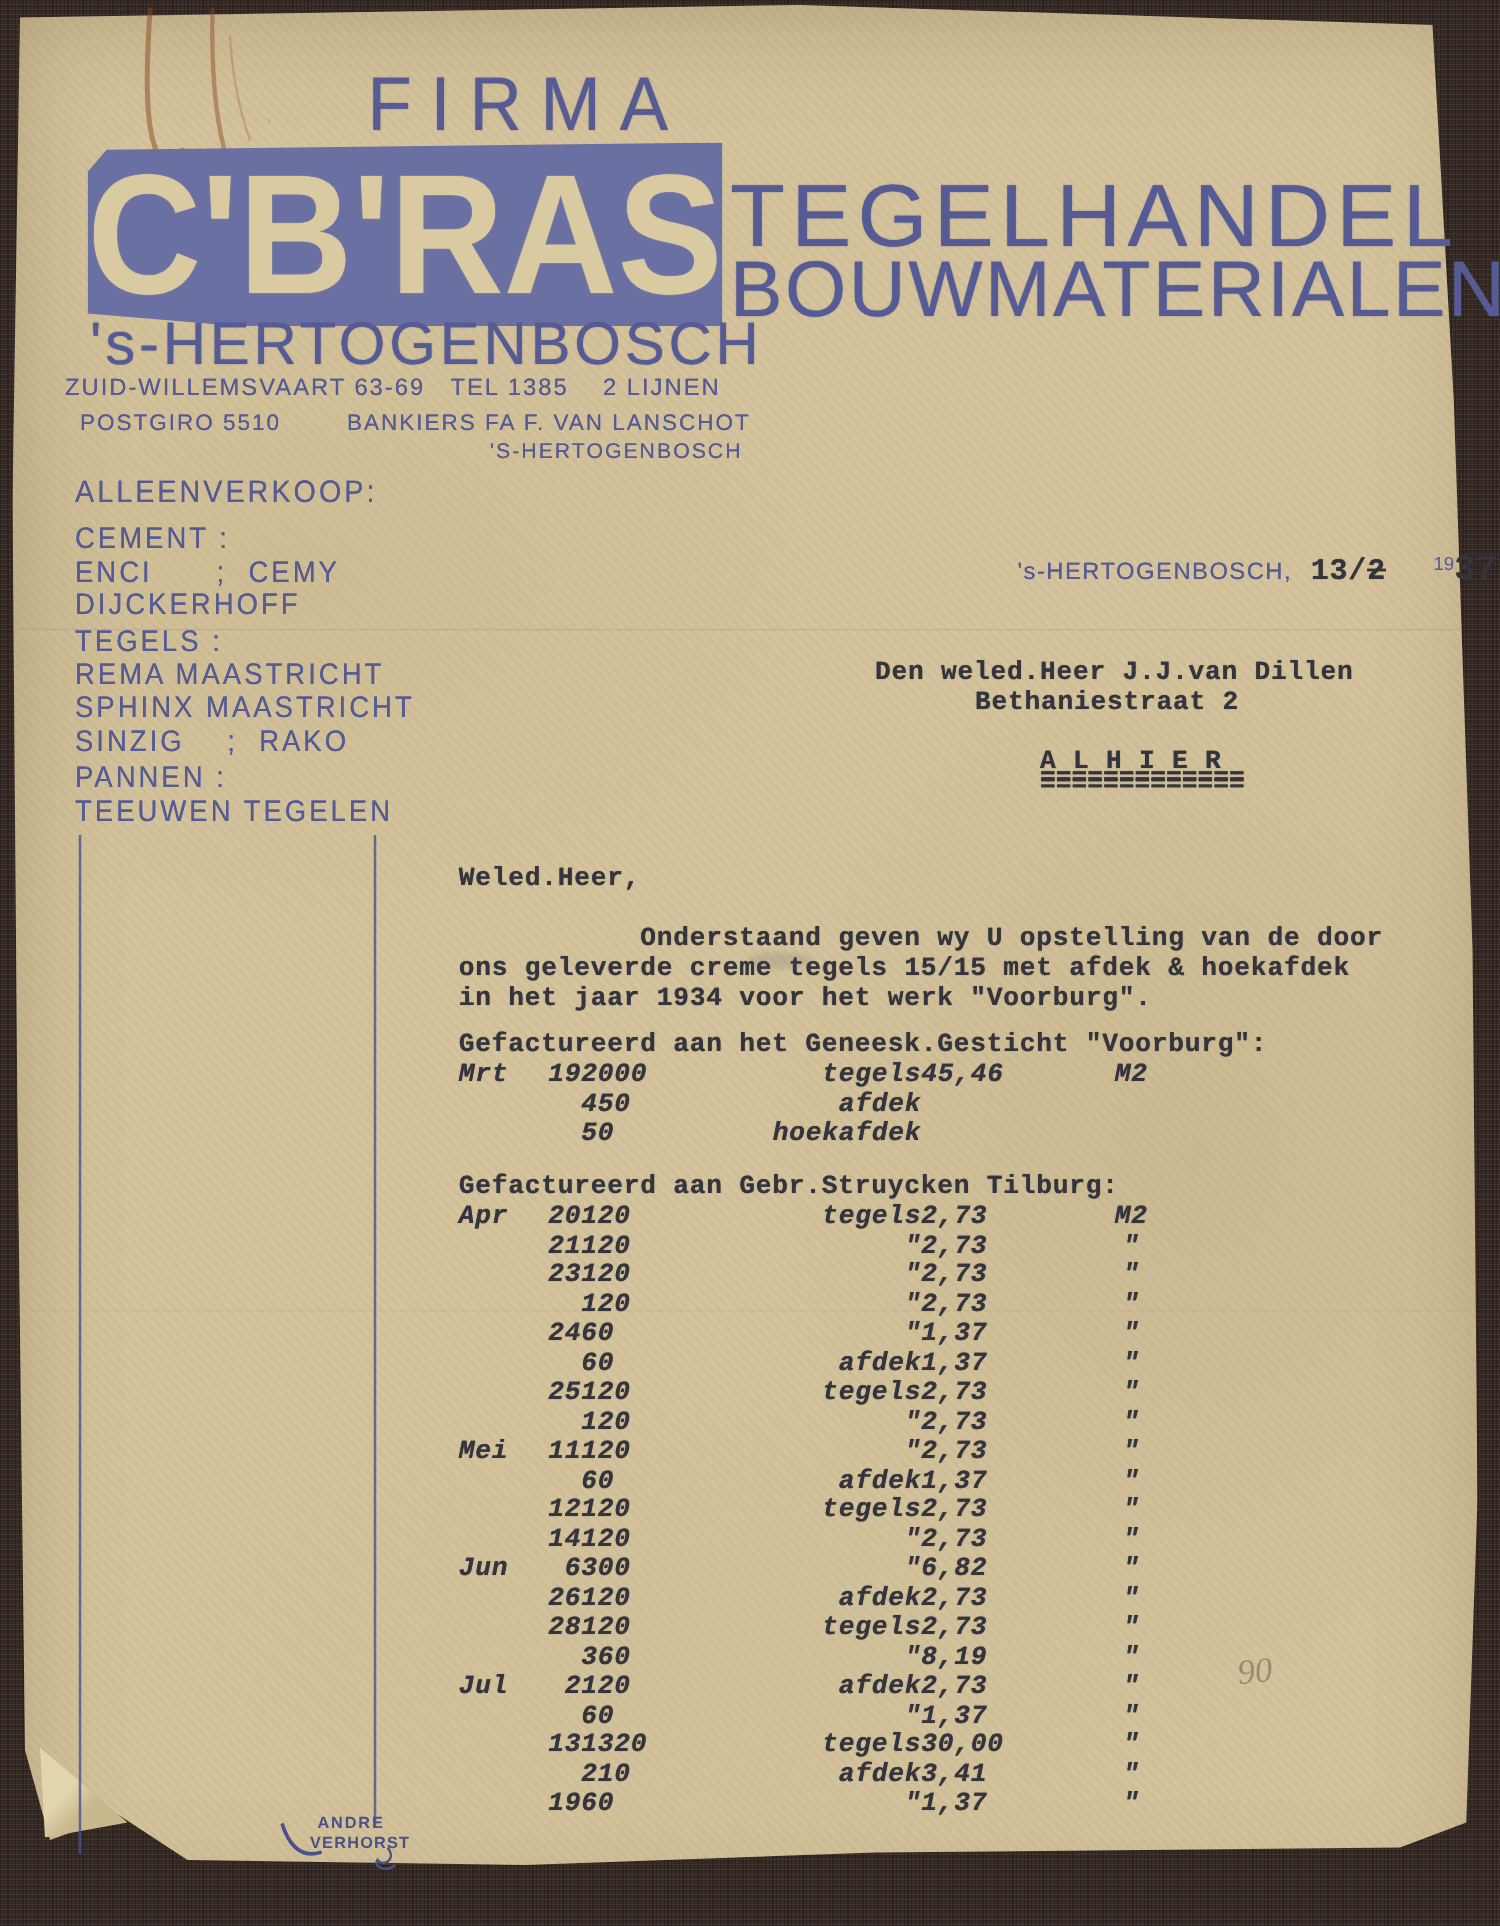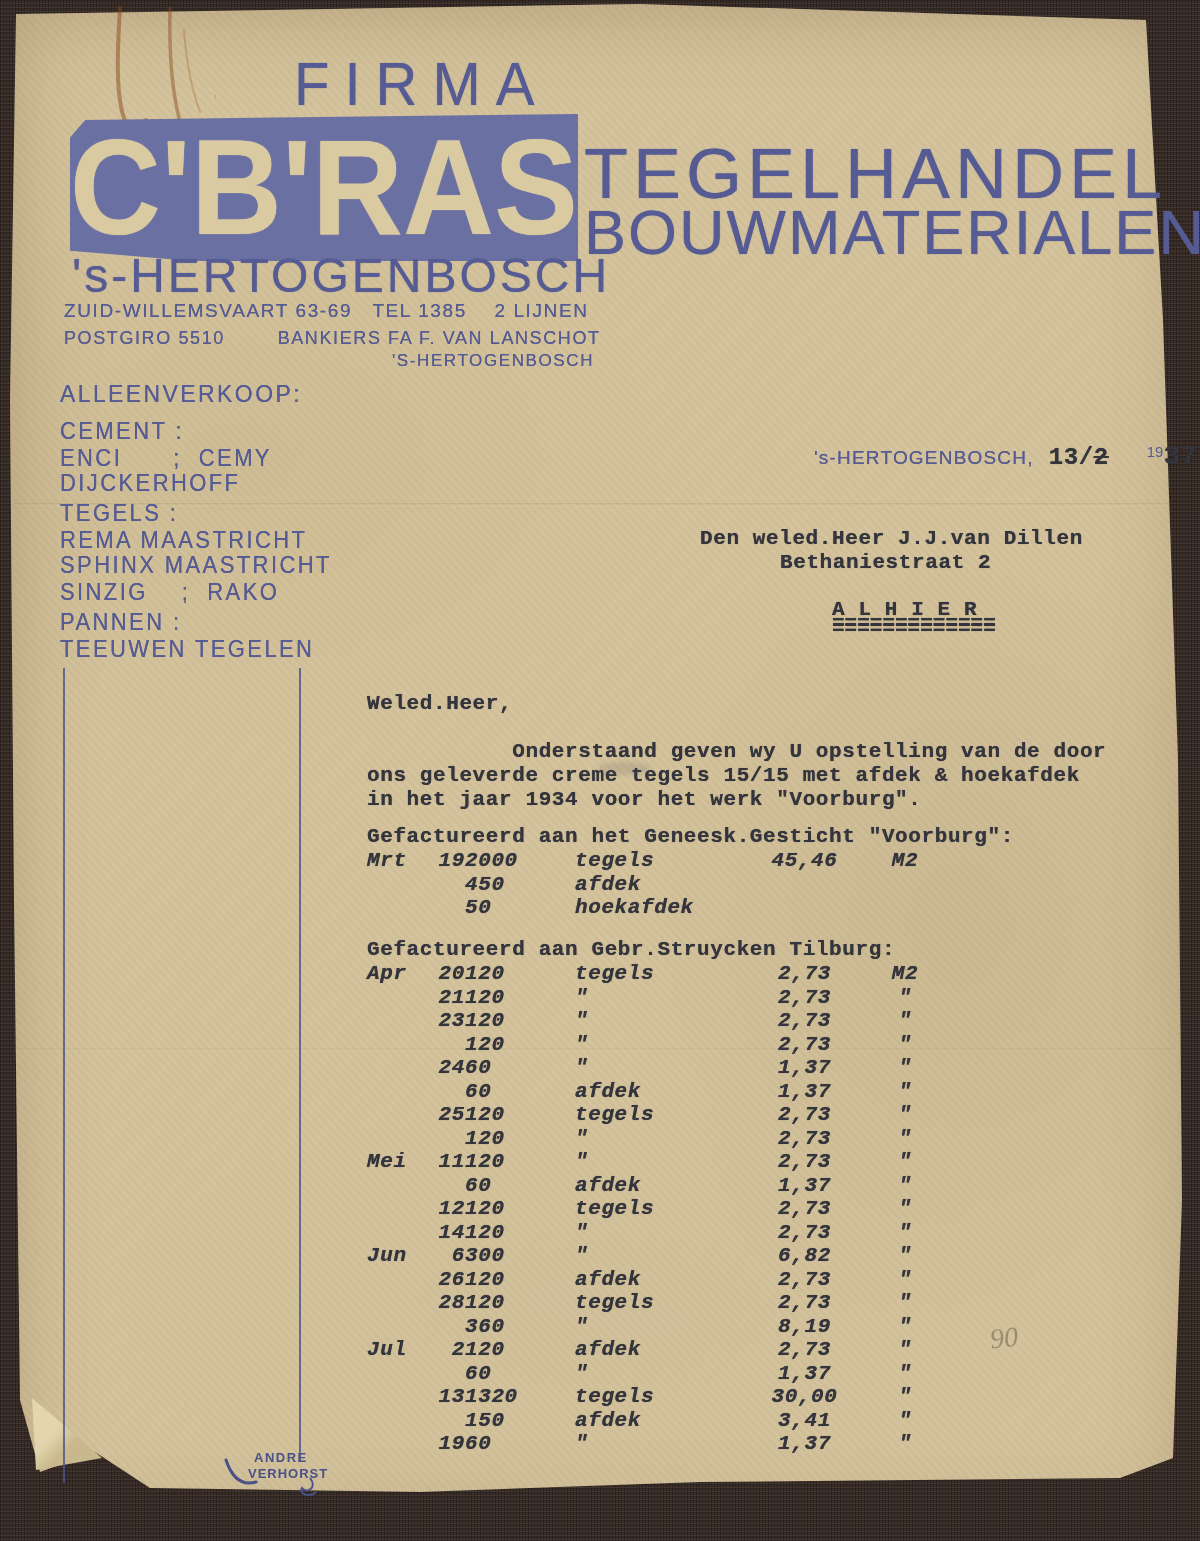--- a/index.html
+++ b/index.html
@@ -62,22 +62,22 @@
   .alhier-u{letter-spacing:0;}
   
   .rows{position:absolute;left:367px;}
   .t-row{display:grid;grid-template-columns:60px 38px 92px 180px 135px 50px;
     height:23.5px;line-height:23.5px;font-family:"Liberation Mono",monospace;
     font-weight:bold;color:#33343c;font-size:21px;letter-spacing:.6px;
     text-shadow:0 0 .7px rgba(45,45,58,.85);white-space:pre;font-style:italic;}
   .c-month{text-align:left;}
   .c-day{text-align:right;}
   .c-qty{}
-  .c-item{text-align:left;padding-left:18px;}
-  .c-amt{text-align:center;}
+  .c-item{text-align:right;padding-left:18px;}
+  .c-amt{text-align:left;}
   .c-unit{text-align:center;padding-left:16px;}
   .pencil{position:absolute;left:990px;top:1322px;color:rgba(115,105,85,.6);
     font-family:"Liberation Serif",serif;font-style:italic;font-size:28px;
     transform:rotate(-6deg);}
   .smudge{position:absolute;left:598px;top:762px;width:52px;height:13px;border-radius:50%;
     background:rgba(80,80,95,.16);filter:blur(2px);}
   .clipmark{position:absolute;left:96px;top:0px;}
   .sig{position:absolute;left:222px;top:1444px;}
 </style>
 </head>
@@ -97,21 +97,21 @@
     <path d="M120,95 C124,115 128,132 134,145" fill="none" stroke="#8a4a1c" stroke-width="2" opacity=".35"></path>
   </svg>
 
   <div class="firma ink">FIRMA</div>
   <div class="block">
     <div class="co">C'B'RAS</div>
   </div>
   <div class="citybig ink">'s-HERTOGENBOSCH</div>
   <div class="trade1 ink">TEGELHANDEL</div>
   <div class="trade2 ink">BOUWMATERIALEN</div>
-  <div class="addr ink" style="left:64px;top:300px">ZUID-WILLEMSVAART 63-69   TEL 1385    2 LIJNEN</div>
+  <div class="addr ink" style="left:52px;top:300px">ZUID-WILLEMSVAART 63-69   TEL 1385    2 LIJNEN</div>
   <div class="addr ink" style="left:64px;top:328px;font-size:18px">POSTGIRO 5510        BANKIERS FA F. VAN LANSCHOT</div>
   <div class="addr ink" style="left:392px;top:351px;font-size:17px">'S-HERTOGENBOSCH</div>
 
   <div class="side side-head ink" style="top:380px">ALLEENVERKOOP:</div>
   <div class="side ink" style="top:418px"><div>CEMENT :</div><div>ENCI      ;  CEMY</div><div>DIJCKERHOFF</div></div>
   <div class="side ink" style="top:500px"><div>TEGELS :</div><div>REMA MAASTRICHT</div><div>SPHINX MAASTRICHT</div><div>SINZIG    ;  RAKO</div></div>
   <div class="side ink" style="top:609px"><div>PANNEN :</div><div>TEEUWEN TEGELEN</div></div>
   <div class="vrule" style="left:63px;top:668px;height:815px"></div>
   <div class="vrule" style="left:299px;top:668px;height:794px"></div>
 
@@ -150,21 +150,21 @@
       <div class="t-row"><span class="c-month"></span><span class="c-day"></span><span class="c-qty">60</span><span class="c-item">afdek</span><span class="c-amt">1,37</span><span class="c-unit">"</span></div>
       <div class="t-row"><span class="c-month"></span><span class="c-day">12</span><span class="c-qty">120</span><span class="c-item">tegels</span><span class="c-amt">2,73</span><span class="c-unit">"</span></div>
       <div class="t-row"><span class="c-month"></span><span class="c-day">14</span><span class="c-qty">120</span><span class="c-item">"</span><span class="c-amt">2,73</span><span class="c-unit">"</span></div>
       <div class="t-row"><span class="c-month">Jun</span><span class="c-day">6</span><span class="c-qty">300</span><span class="c-item">"</span><span class="c-amt">6,82</span><span class="c-unit">"</span></div>
       <div class="t-row"><span class="c-month"></span><span class="c-day">26</span><span class="c-qty">120</span><span class="c-item">afdek</span><span class="c-amt">2,73</span><span class="c-unit">"</span></div>
       <div class="t-row"><span class="c-month"></span><span class="c-day">28</span><span class="c-qty">120</span><span class="c-item">tegels</span><span class="c-amt">2,73</span><span class="c-unit">"</span></div>
       <div class="t-row"><span class="c-month"></span><span class="c-day"></span><span class="c-qty">360</span><span class="c-item">"</span><span class="c-amt">8,19</span><span class="c-unit">"</span></div>
       <div class="t-row"><span class="c-month">Jul</span><span class="c-day">2</span><span class="c-qty">120</span><span class="c-item">afdek</span><span class="c-amt">2,73</span><span class="c-unit">"</span></div>
       <div class="t-row"><span class="c-month"></span><span class="c-day"></span><span class="c-qty">60</span><span class="c-item">"</span><span class="c-amt">1,37</span><span class="c-unit">"</span></div>
       <div class="t-row"><span class="c-month"></span><span class="c-day">13</span><span class="c-qty">1320</span><span class="c-item">tegels</span><span class="c-amt">30,00</span><span class="c-unit">"</span></div>
-      <div class="t-row"><span class="c-month"></span><span class="c-day"></span><span class="c-qty">150</span><span class="c-item">afdek</span><span class="c-amt">3,41</span><span class="c-unit">"</span></div>
+      <div class="t-row"><span class="c-month"></span><span class="c-day"></span><span class="c-qty">210</span><span class="c-item">afdek</span><span class="c-amt">3,41</span><span class="c-unit">"</span></div>
       <div class="t-row"><span class="c-month"></span><span class="c-day">19</span><span class="c-qty">60</span><span class="c-item">"</span><span class="c-amt">1,37</span><span class="c-unit">"</span></div>
     </div>
 
   <div class="pencil">90</div>
 
   <svg class="sig" width="120" height="52">
     <path d="M4,16 C10,34 20,42 34,38" fill="none" stroke="#4a5088" stroke-width="3" stroke-linecap="round"></path>
     <path d="M88,34 C96,44 84,50 80,44 C76,50 88,54 94,48" fill="none" stroke="#4a5088" stroke-width="2"></path>
     <text x="32" y="18" fill="#4a5088" font-family="Liberation Sans, sans-serif" font-size="13" font-weight="bold" letter-spacing="1.5">ANDRE</text>
     <text x="26" y="34" fill="#4a5088" font-family="Liberation Sans, sans-serif" font-size="13" font-weight="bold" letter-spacing="1">VERHORST</text>

